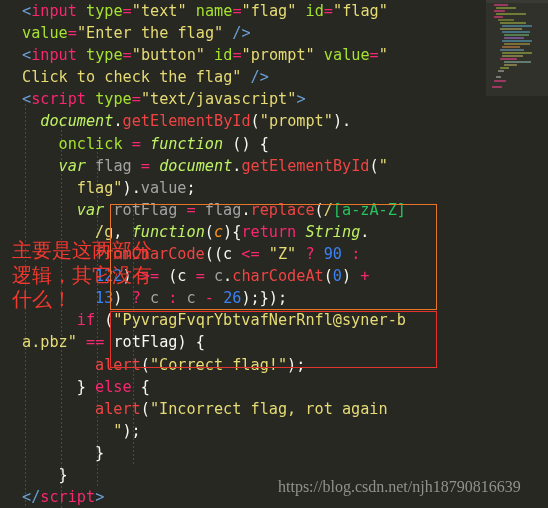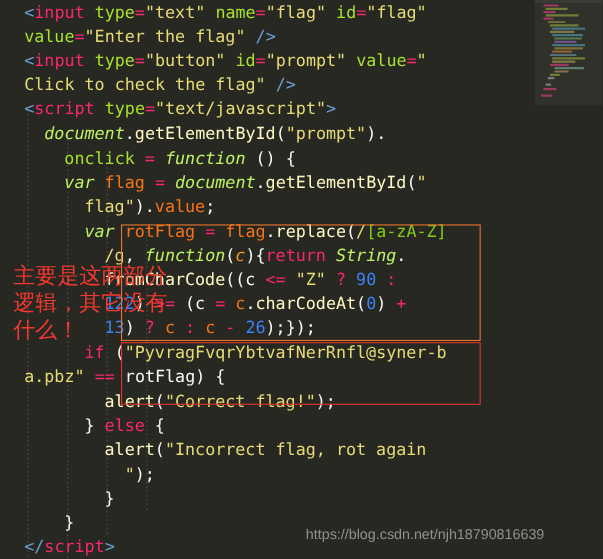--- a/index.html
+++ b/index.html
@@ -61,26 +61,26 @@
   }
 
   
   .t-tagpunct { color: #6a9fd4; }
   .t-tag      { color: #f92672; }
   .t-attr     { color: #a6e22e; }
   .t-str      { color: #e6db74; }
   .t-op       { color: #f92672; }
   .t-kw       { color: #f92672; }
   .t-var      { color: #bef264; font-style: italic; }
-  .t-plain    { color: #f97316; }
+  .t-plain    { color: #a3a3a3; }
   .t-num      { color: #3b82f6; }
   .t-param    { color: #fd971f; font-style: italic; }
   .t-regex    { color: #e6db74; }
-  .t-regexcls { color: #84cc16; text-align: center; }
-  .t-method   { color: #fef9c3; }
+  .t-regexcls { color: #22c55e; text-align: center; }
+  .t-method   { color: #ef4444; }
   .t-punct    { color: #f8f8f2; }
 
   
   .anno-box {
     position: absolute;
     box-sizing: border-box;
     background: transparent;
     pointer-events: none;
   }
   #box-rot {
@@ -99,22 +99,22 @@
     line-height: 24.5px;
     letter-spacing: 0px;
     white-space: pre-line;
     font-weight: 400;
   }
 
   
   #watermark {
     position: absolute;
     color: #9a9a96;
-    font-family: Liberation Sans, sans-serif;
-    font-size: 13px;
+    font-family: Liberation Serif, serif;
+    font-size: 16px;
     white-space: nowrap;
     opacity: 0.92;
   }
 
   
   #minimap {
     position: absolute;
     right: 0;
     top: 0;
     width: 62px;

